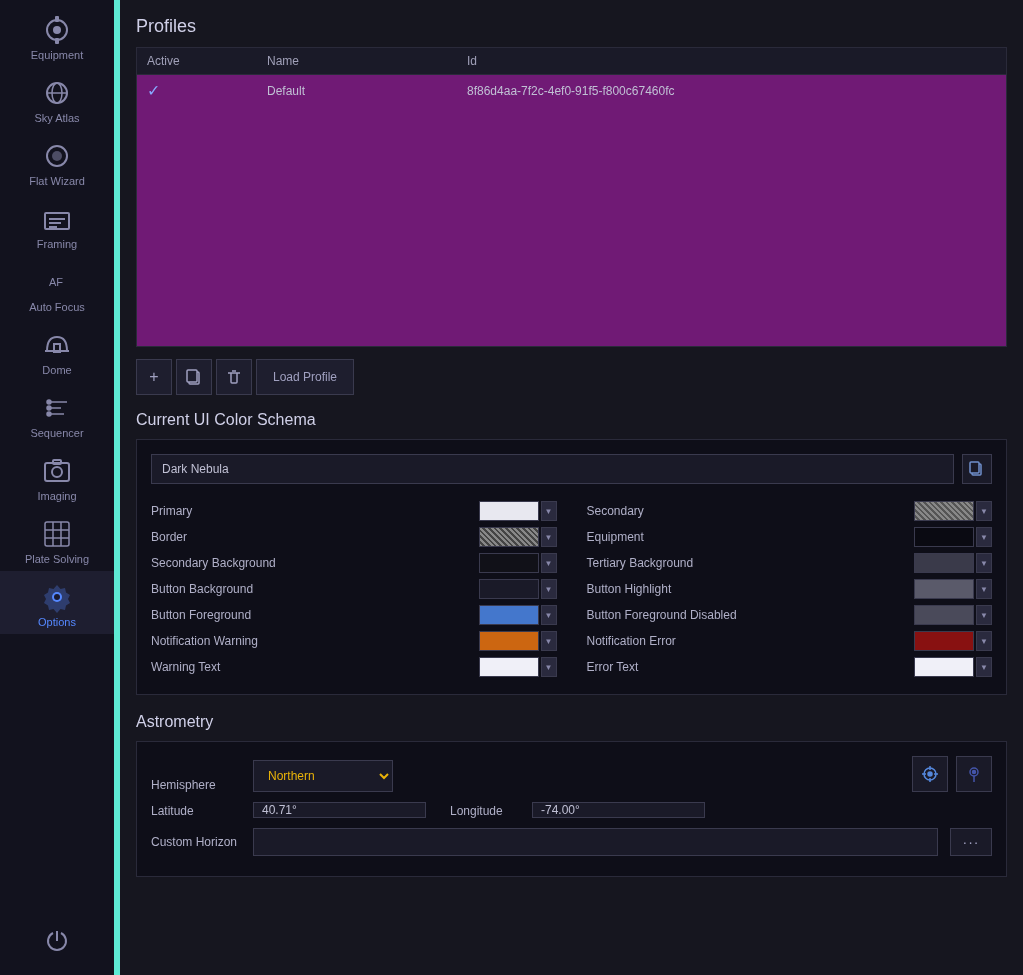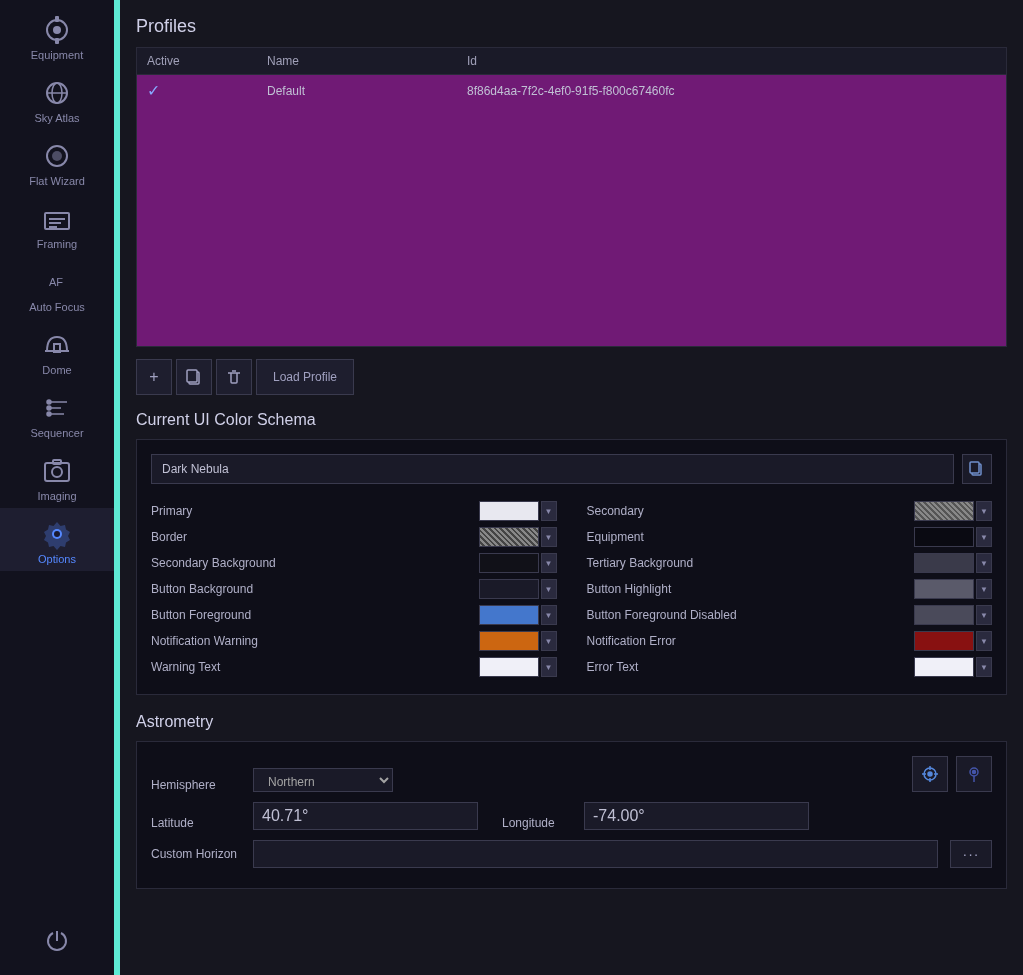--- a/index.html
+++ b/index.html
@@ -249,33 +249,33 @@
       margin-bottom: 10px;
     }
     .astro-label {
       color: #b0b0c8;
       font-size: 12px;
       min-width: 90px;
     }
     .astro-select {
       background: #1a1a28;
       border: 1px solid #3a3a4e;
-      color: #a3a3a3;
+      color: #eab308;
       padding: 5px 10px;
       font-size: 12px;
-      height: 24px;
+      height: 32px;
       min-width: 140px;
     }
     .astro-input {
       background: #1a1a28;
       border: 1px solid #3a3a4e;
       color: #c0c0d4;
       padding: 4px 8px;
-      font-size: 16px;
-      height: 28px;
+      font-size: 12px;
+      height: 16px;
       min-width: 140px;
     }
     .astro-icon-btn {
       width: 36px;
       height: 36px;
       background: #1a1a28;
       border: 1px solid #3a3a4e;
       color: #5588dd;
       display: flex;
       align-items: center;
@@ -404,20 +404,32 @@
     <div class="icon">
       <svg width="32" height="32" viewBox="0 0 32 32" fill="none" stroke="currentColor" stroke-width="2">
         <rect x="4" y="8" width="24" height="18" rx="2"></rect>
         <circle cx="16" cy="17" r="5"></circle>
         <rect x="12" y="5" width="8" height="4" rx="1"></rect>
       </svg>
     </div>
     <span>Imaging</span>
   </div>
 
+  <div class="sidebar-item">
+    <div class="icon">
+      <svg width="32" height="32" viewBox="0 0 32 32" fill="none" stroke="currentColor" stroke-width="1.5">
+        <rect x="4" y="4" width="24" height="24" rx="2"></rect>
+        <line x1="4" y1="12" x2="28" y2="12"></line>
+        <line x1="4" y1="20" x2="28" y2="20"></line>
+        <line x1="12" y1="4" x2="12" y2="28"></line>
+        <line x1="20" y1="4" x2="20" y2="28"></line>
+      </svg>
+    </div>
+    <span>Plate Solving</span>
+  </div>
 
   <div class="sidebar-item active">
     <div class="icon">
       <svg width="32" height="32" viewBox="0 0 32 32" fill="currentColor">
         <path d="M16 4 L19.5 8 L24 7 L25 11.5 L29 14 L27 18 L29 22 L25 24.5 L24 29 L19.5 28 L16 32 L12.5 28 L8 29 L7 24.5 L3 22 L5 18 L3 14 L7 11.5 L8 7 L12.5 8 Z" opacity="0.3" fill="#5588ff"></path>
         <circle cx="16" cy="16" r="5" fill="#5588ff"></circle>
         <circle cx="16" cy="16" r="3" fill="#1a1a30"></circle>
       </svg>
     </div>
     <span style="color:#5588ff">Options</span>

